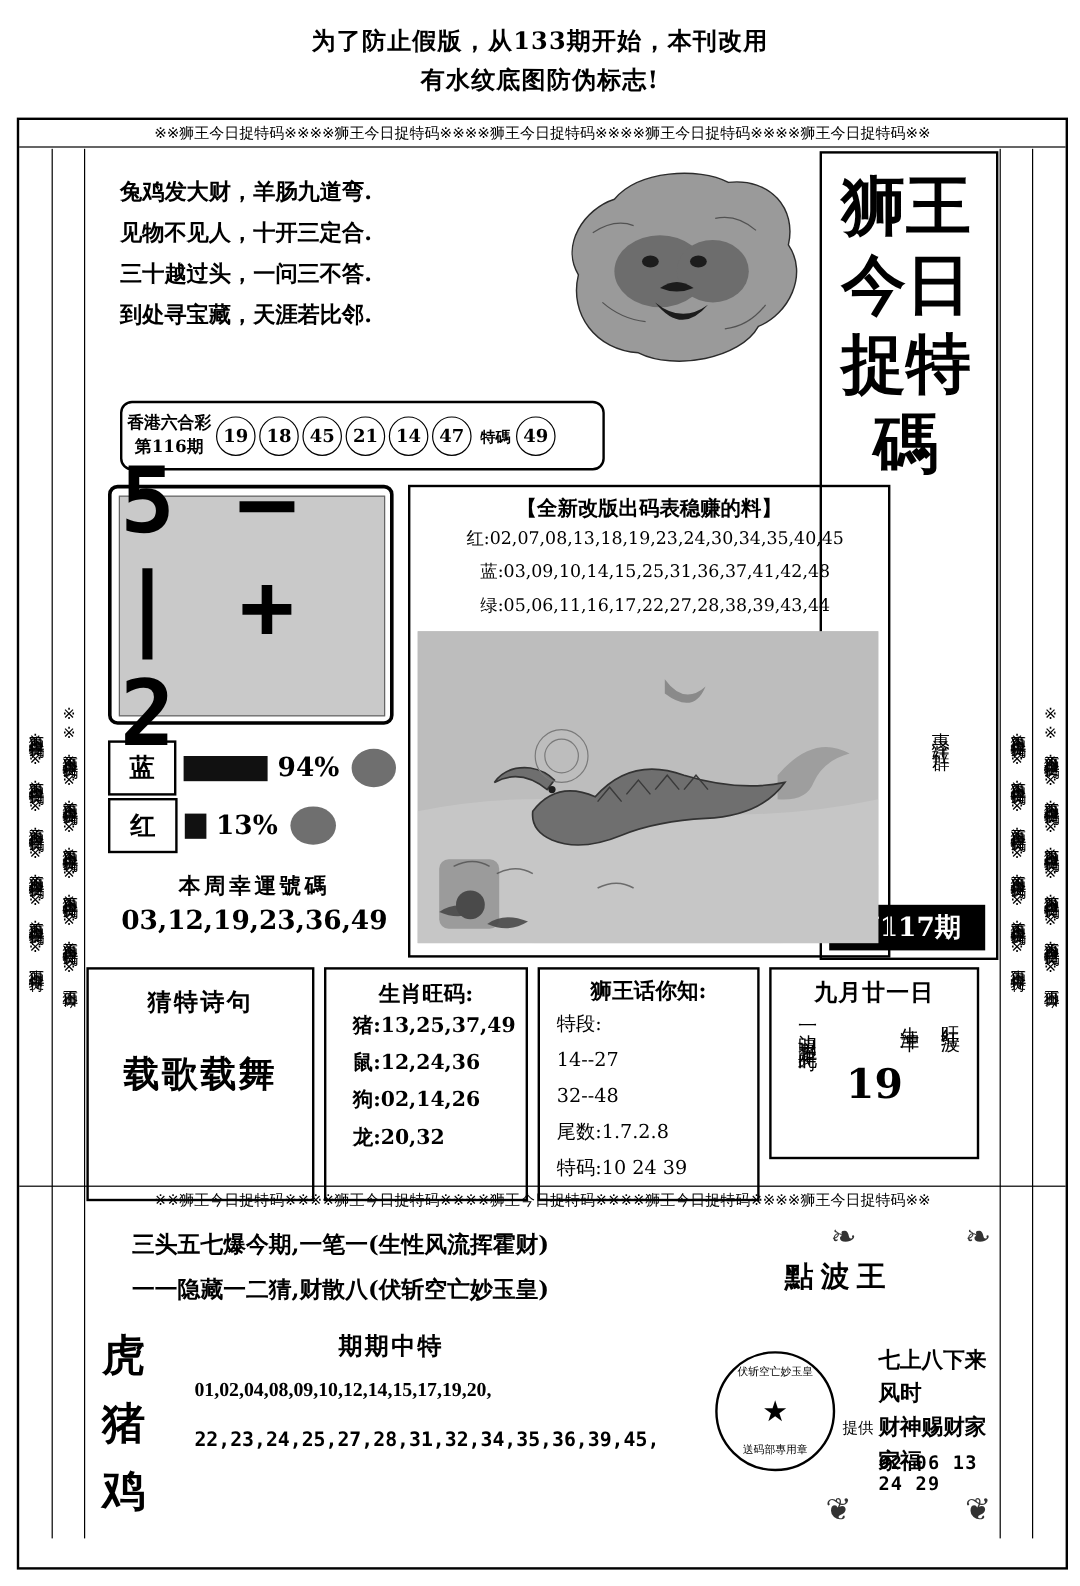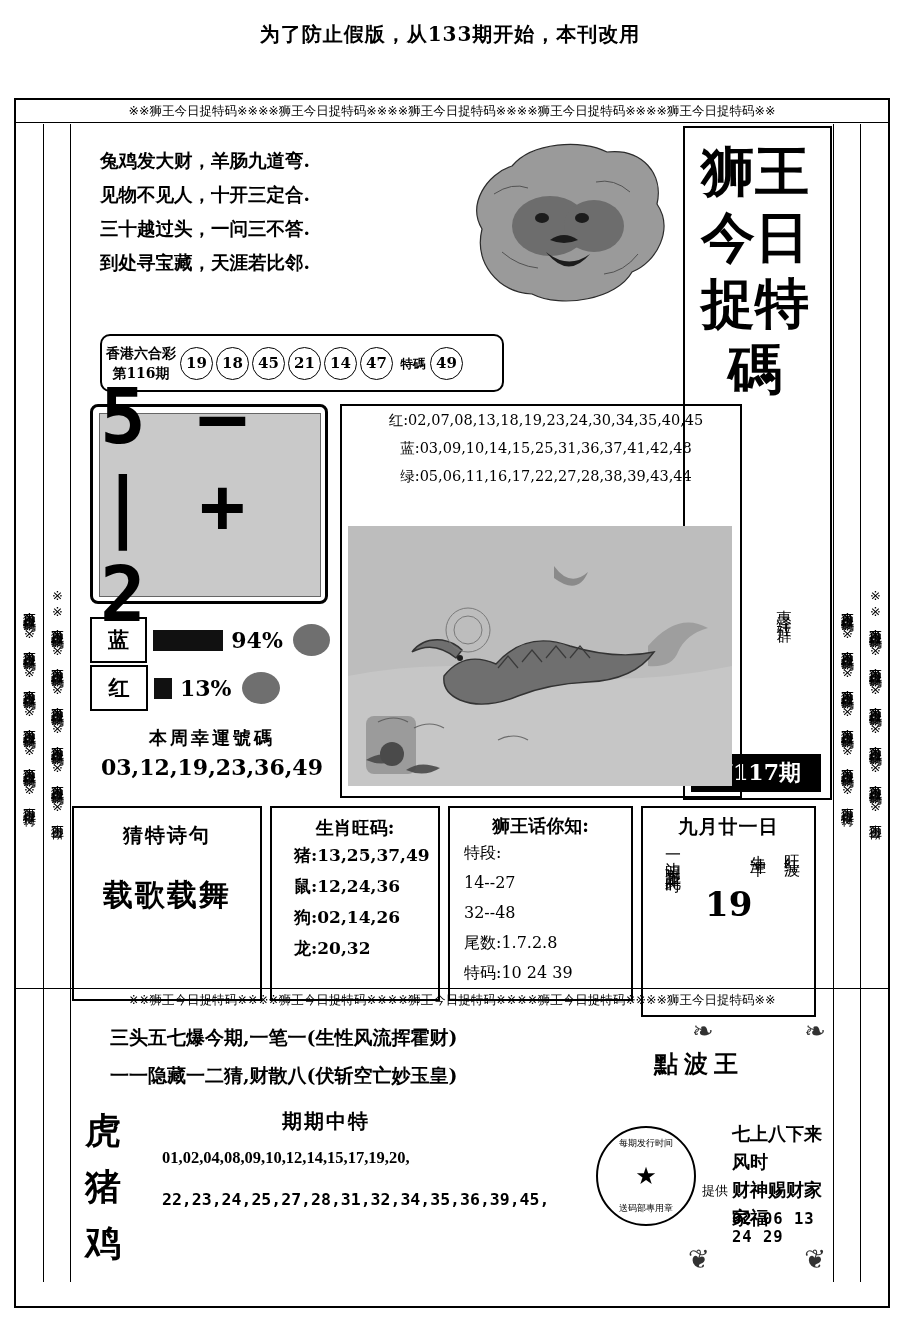--- a/index.html
+++ b/index.html
@@ -150,21 +150,21 @@
     position:absolute;left:6px;top:120px;width:384px;height:260px;
     background:#b9b9b9;overflow:hidden;
   }
 
   
   .mid{position:absolute;left:0;top:680px;right:0;height:200px;}
   .mbox{position:absolute;border:2px solid #000;box-sizing:border-box;}
   .b1{left:0;top:0;width:190px;height:195px;}
   .b2{left:198px;top:0;width:170px;height:195px;}
   .b3{left:376px;top:0;width:185px;height:195px;}
-  .b4{left:569px;top:0;width:175px;height:211px;}
+  .b4{left:569px;top:0;width:175px;height:160px;}
 
   .b1-t{text-align:center;font-size:20px;font-weight:bold;margin-top:14px;
     font-family:"DejaVu Serif","Liberation Serif",serif;letter-spacing:2px;}
   .b1-v{text-align:center;font-size:30px;font-weight:bold;margin-top:26px;
     font-family:"DejaVu Serif","Liberation Serif",serif;letter-spacing:2px;}
 
   .b2-t{text-align:center;font-size:18px;font-weight:bold;margin-top:8px;
     font-family:"DejaVu Serif","Liberation Serif",serif;}
   .b2-line{font-size:17px;line-height:31px;padding-left:22px;font-weight:bold;
     font-family:"DejaVu Serif","Liberation Serif",serif;}
@@ -220,20 +220,21 @@
 
   .corner{position:absolute;font-size:26px;color:#000;opacity:.8;}
 </style>
 </head>
 <body>
 
 <div class="page">
 
   <div class="top-notice">
     <div>为了防止假版，从133期开始，本刊改用</div>
+    <div>有水纹底图防伪标志!</div>
   </div>
 
   <div class="frame">
 
     <div class="marquee top">※※狮王今日捉特码※※※※狮王今日捉特码※※※※狮王今日捉特码※※※※狮王今日捉特码※※※※狮王今日捉特码※※</div>
     <div class="marquee bottom">※※狮王今日捉特码※※※※狮王今日捉特码※※※※狮王今日捉特码※※※※狮王今日捉特码※※※※狮王今日捉特码※※</div>
 
     <div class="vstrip l1">狮王今日捉特码※※狮王今日捉特码※※狮王今日捉特码※※狮王今日捉特码※※狮王今日捉特码※※狮王今日捉特</div>
     <div class="vstrip l2">※※狮王今日捉特码※※狮王今日捉特码※※狮王今日捉特码※※狮王今日捉特码※※狮王今日捉特码※※狮王今日</div>
     <div class="vstrip r2">狮王今日捉特码※※狮王今日捉特码※※狮王今日捉特码※※狮王今日捉特码※※狮王今日捉特码※※狮王今日捉特</div>
@@ -315,20 +316,21 @@
           <div class="pct-dot"></div>
         </div>
       </div>
 
       <div class="lucky">
         <div class="lucky-title">本周幸運號碼</div>
         <div class="lucky-nums">03,12,19,23,36,49</div>
       </div>
 
       <div class="color-box">
+        <div class="color-head">【全新改版出码表稳赚的料】</div>
         <div class="color-line">红:02,07,08,13,18,19,23,24,30,34,35,40,45</div>
         <div class="color-line">蓝:03,09,10,14,15,25,31,36,37,41,42,48</div>
         <div class="color-line">绿:05,06,11,16,17,22,27,28,38,39,43,44</div>
         <div class="croc">
           <svg width="384" height="260" viewBox="0 0 384 260">
             <rect width="384" height="260" fill="#bdbdbd"></rect>
             <ellipse cx="200" cy="210" rx="190" ry="60" fill="#d2d2d2"></ellipse>
             <path d="M0,150 q90,-18 180,-4 q100,16 204,-6 L384,260 L0,260 Z" fill="#c6c6c6"></path>
             <path d="M300,120 q30,-35 60,-18 q-22,6 -30,24 q-6,16 -30,14 Z" fill="#9e9e9e"></path>
             <g fill="#6f6f6f" stroke="#333" stroke-width="1.4">
@@ -412,21 +414,21 @@
           <div>鸡</div>
         </div>
 
         <div class="qq-title">期期中特</div>
         <div class="qq-l1">01,02,04,08,09,10,12,14,15,17,19,20,</div>
         <div class="qq-l2">22,23,24,25,27,28,31,32,34,35,36,39,45,</div>
 
         <div class="dbw">點波王</div>
 
         <div class="stamp">
-          <span class="stamp-top">每期发行时间</span>
+          <span class="stamp-top">伏斩空亡妙玉皇</span>
           <span class="stamp-star">★</span>
           <span class="stamp-bot">送码部專用章</span>
         </div>
 
         <div class="supply">提供</div>
 
         <div class="lucky2">
           <div>七上八下来风时</div>
           <div>财神赐财家家福</div>
         </div>

